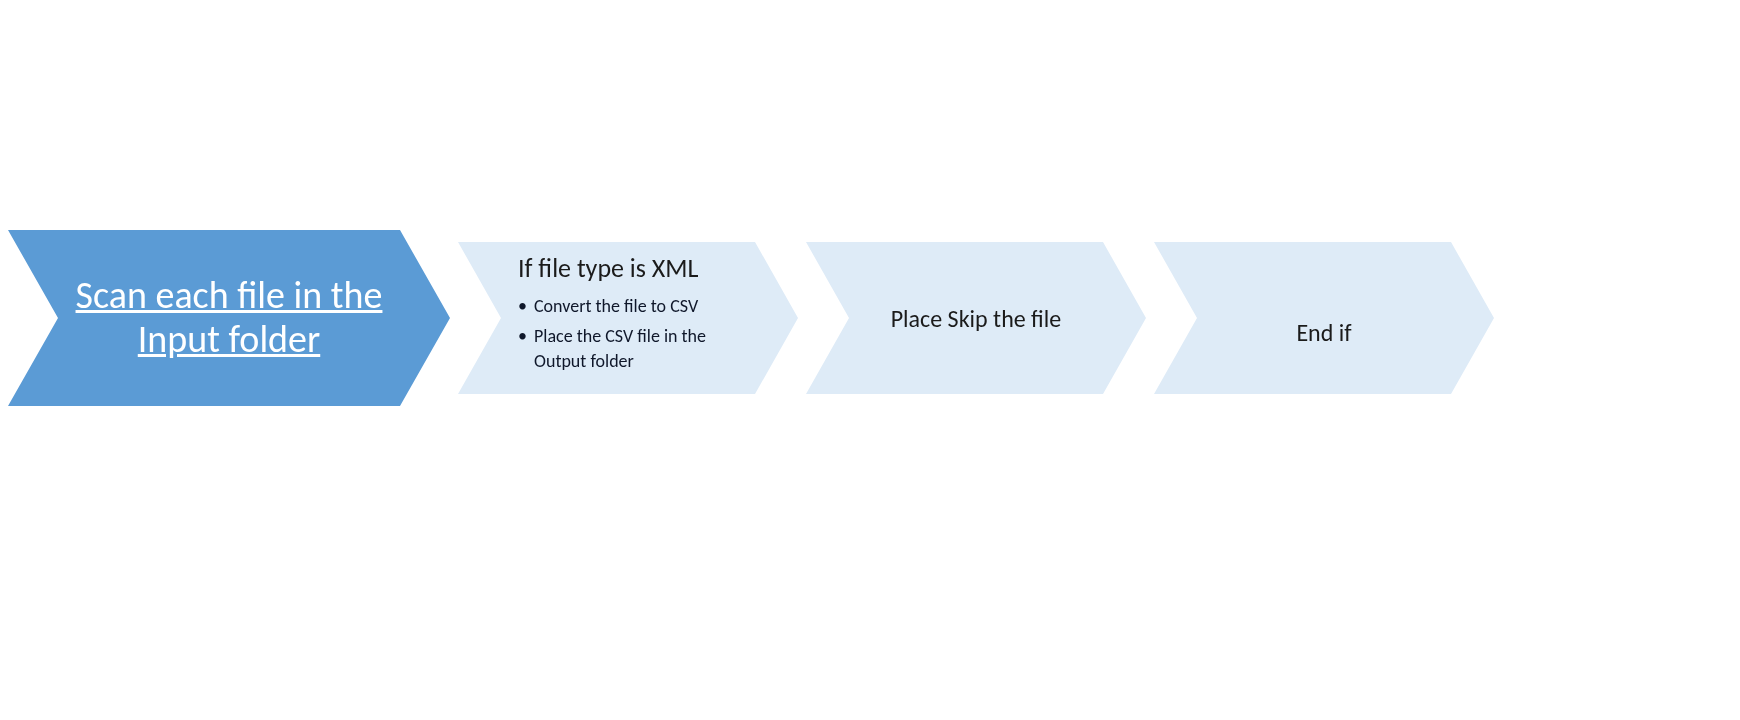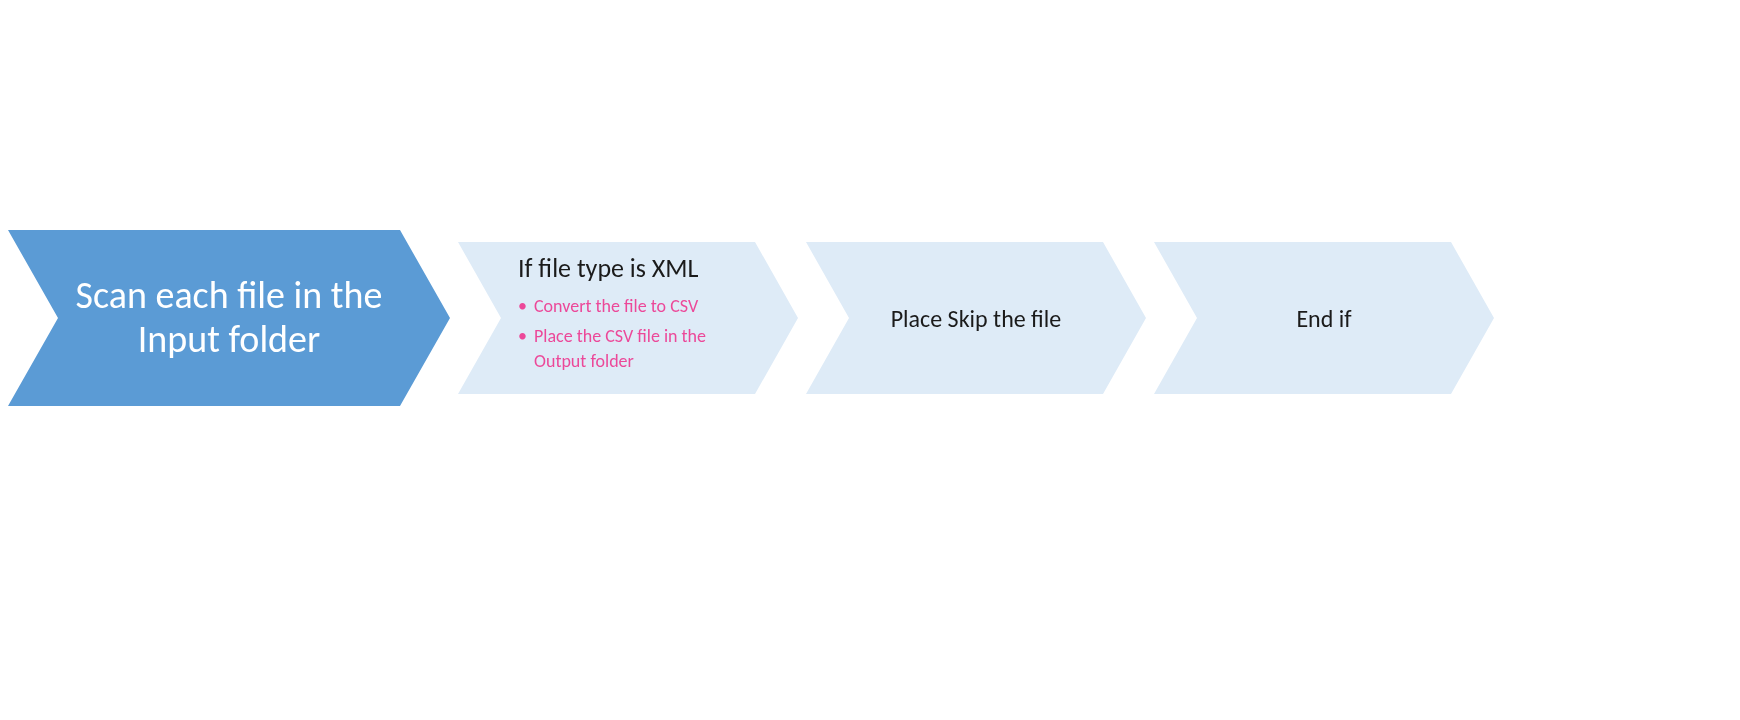--- a/index.html
+++ b/index.html
@@ -33,32 +33,33 @@
   .step1-text {
     color: #ffffff;
     font-size: 38px;
     line-height: 1.15;
     text-align: center;
     display: flex;
     align-items: center;
     justify-content: center;
     width: 100%;
     height: 100%;
+    text-decoration: underline;
   }
   
   .step2-title {
     color: #1b1b1b;
     font-size: 26px;
     margin-bottom: 10px;
   }
   .step2-list {
     list-style: none;
     padding: 0;
     margin: 0;
-    color: #ec4899;
+    color: #0f172a;
     font-size: 18px;
     line-height: 1.35;
   }
   .step2-list li {
     position: relative;
     padding-left: 16px;
     margin-bottom: 6px;
     max-width: 210px;
   }
   .step2-list li::before {
@@ -116,20 +117,20 @@
       <div class="centered-text">
         <span>Place Skip the file</span>
       </div>
     </div>
   </div>
 
   <div class="chevron" style="left:1154px; top:242px; width:340px; height:152px;">
     <svg width="340" height="152" viewBox="0 0 340 152">
       <polygon points="0,0 297,0 340,76 297,152 0,152 43,76" fill="#deebf7"></polygon>
     </svg>
-    <div class="chev-content" style="left:43px; top:0; width:254px; height:152px;">
+    <div class="chev-content" style="left:43px; top:14px; width:254px; height:152px;">
       <div class="centered-text">
         <span>End if</span>
       </div>
     </div>
   </div>
 
 </div>
 
 </body></html>

